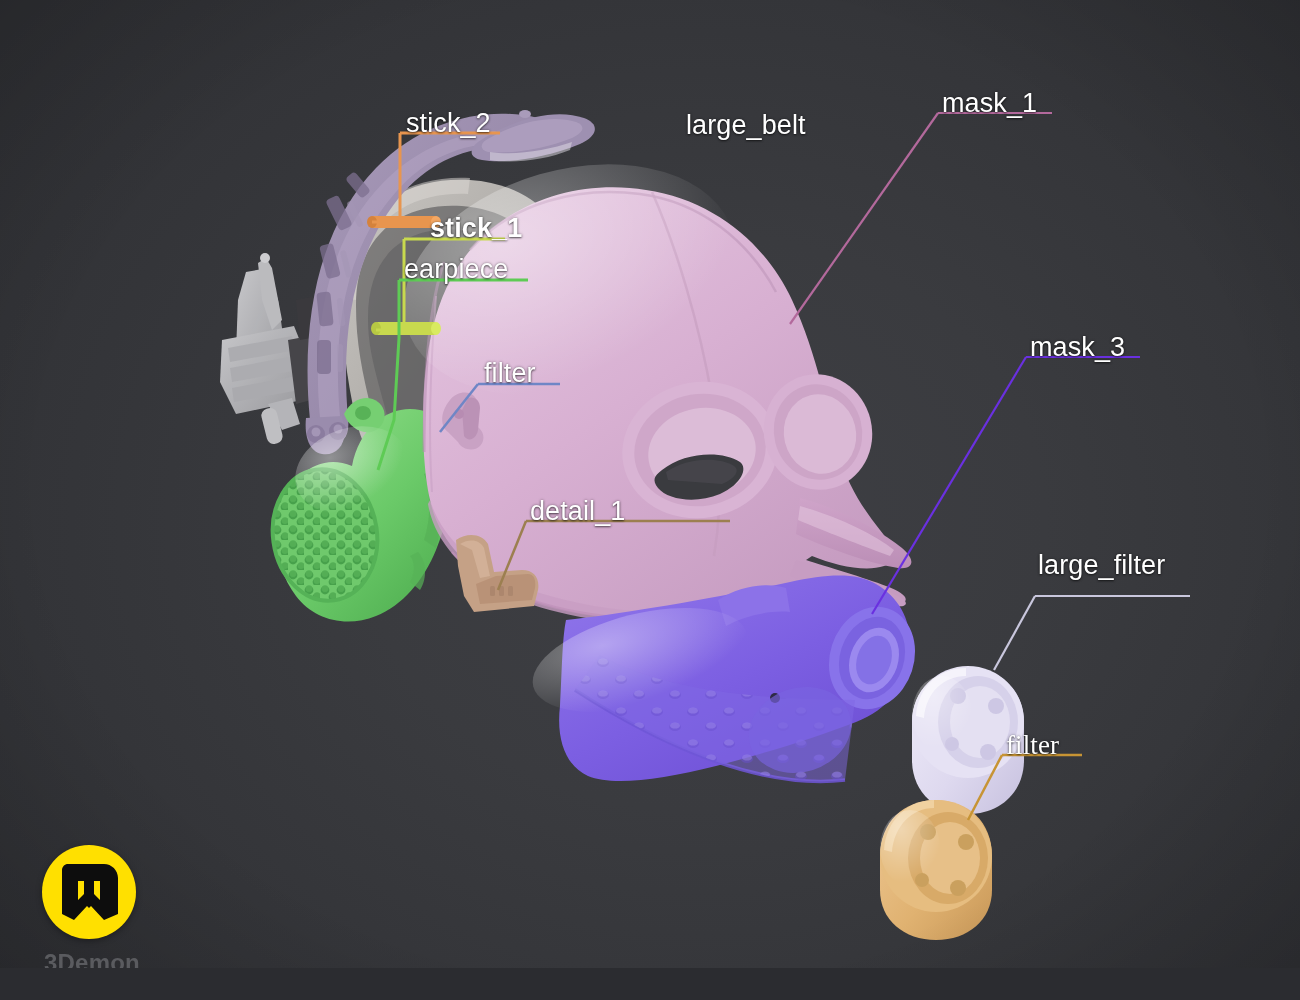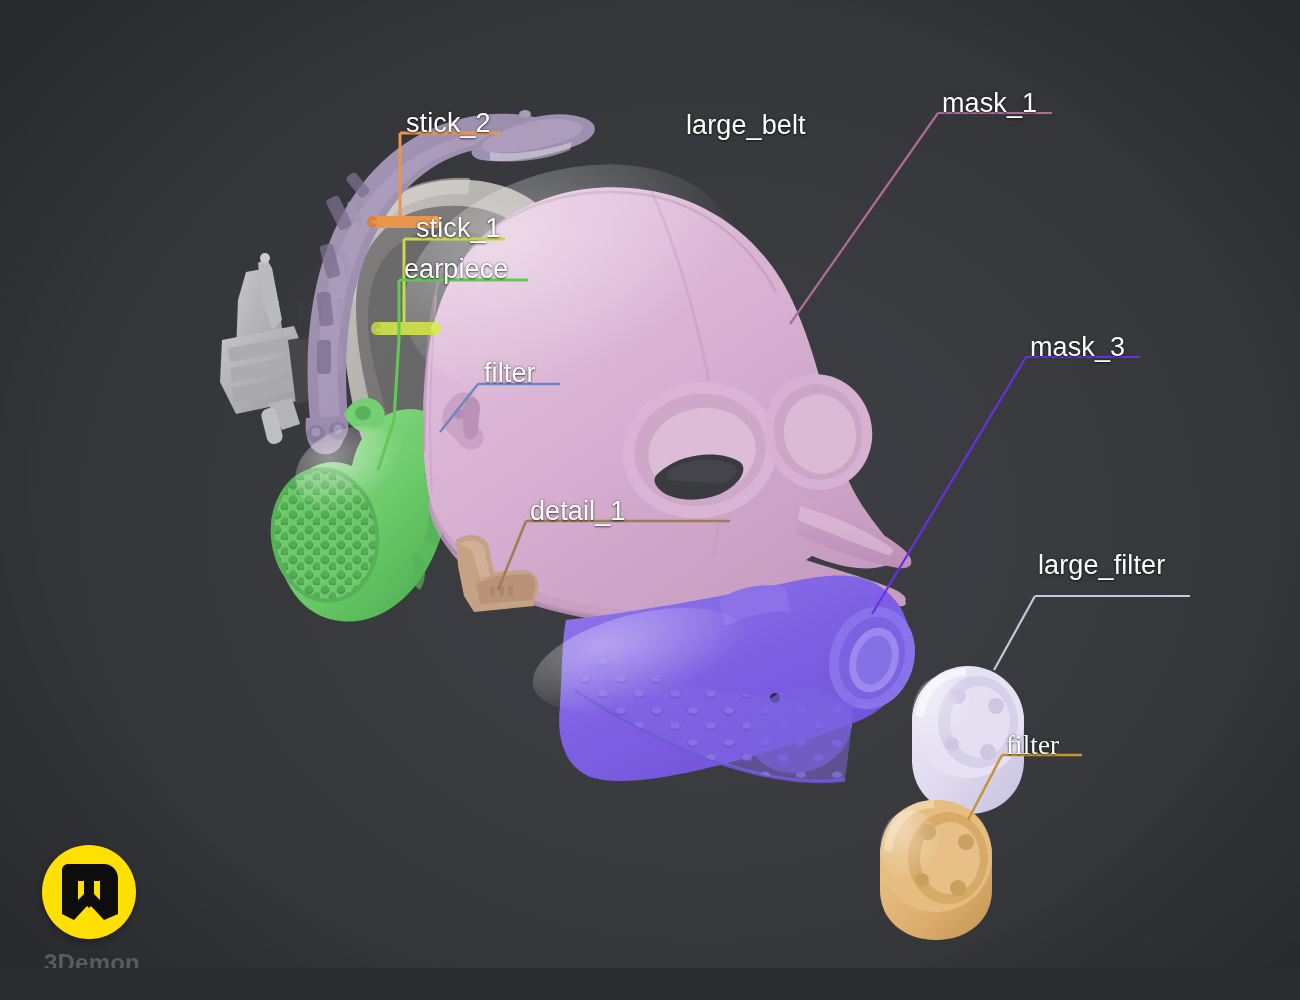--- a/index.html
+++ b/index.html
@@ -384,21 +384,21 @@
 
     <g>
       <path d="M1002,755 L968,820" fill="none" stroke="#c79434" stroke-width="2.5"></path>
       <path d="M1002,755 L1082,755" fill="none" stroke="#c79434" stroke-width="2.5"></path>
     </g>
   </svg>
 
   <div class="label" style="left:406px;top:110px;">stick_2</div>
   <div class="label" style="left:654px;top:112px;margin-left:32px;">large_belt</div>
   <div class="label" style="left:942px;top:90px;">mask_1</div>
-  <div class="label" style="left:416px;top:215px;">stick_1</div>
+  <div class="label" style="left:430px;top:215px;font-weight:bold;">stick_1</div>
   <div class="label" style="left:404px;top:256px;">earpiece</div>
   <div class="label" style="left:1030px;top:334px;">mask_3</div>
   <div class="label" style="left:484px;top:360px;">filter</div>
   <div class="label" style="left:530px;top:498px;">detail_1</div>
   <div class="label" style="left:1038px;top:552px;">large_filter</div>
   <div class="label" style="left:1006px;top:732px;font-family:Liberation Serif, serif;">filter</div>
 
   <div id="logo-block">
     <div class="logo-circle">
       <svg width="58" height="56" viewBox="0 0 58 56">

